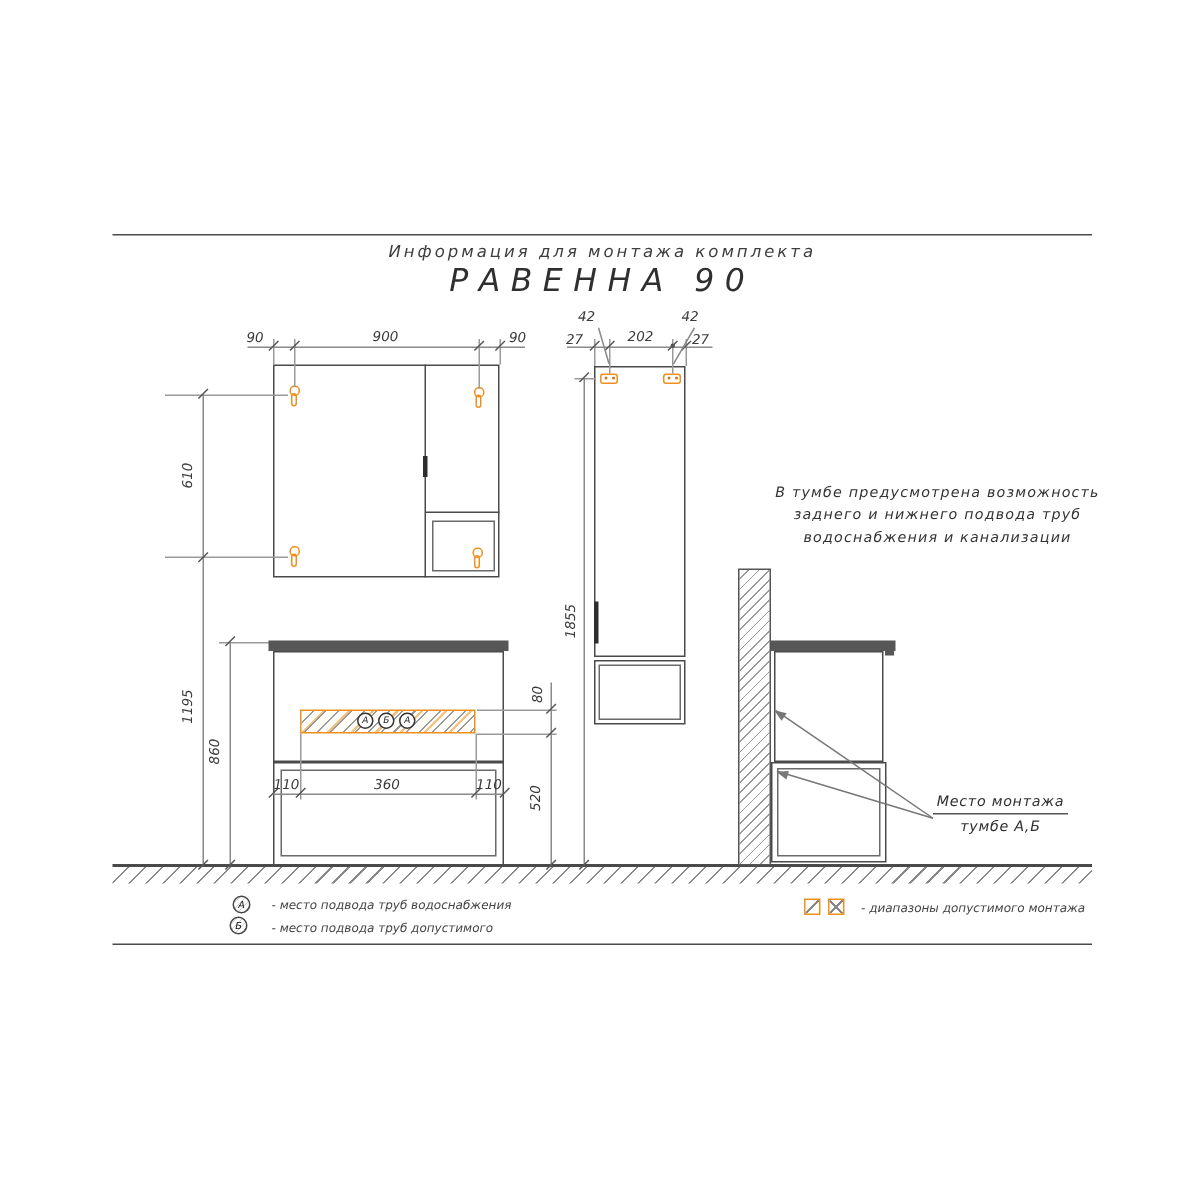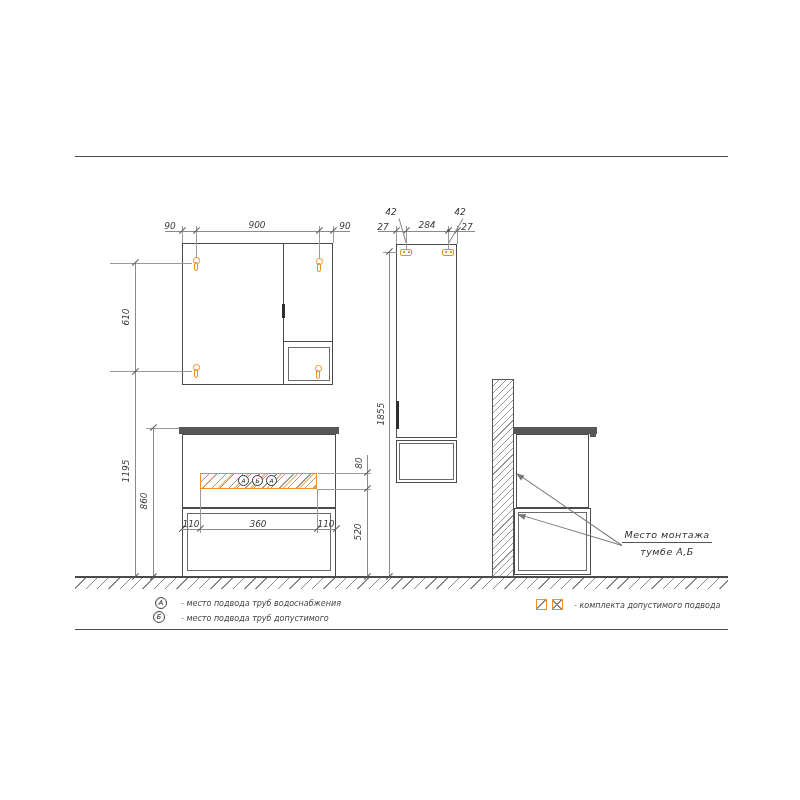--- a/index.html
+++ b/index.html
@@ -60,20 +60,22 @@
             linear-gradient(45deg,transparent 44%,#888 44%,#888 54%,transparent 54%);}
 </style>
 </head>
 <body>
 
 <div id="sheet">
 
   <div class="ln" style="left:75px;top:156px;width:653px;height:1px"></div>
   <div class="ln" style="left:75px;top:629px;width:653px;height:1px"></div>
 
+  <div id="subtitle">Информация для монтажа комплекта</div>
+  <div id="maintitle">РАВЕННА  90</div>
 
   <div class="ln" style="left:75px;top:576px;width:653px;height:2px"></div>
   <div id="floorhatch"></div>
 
   <div class="rect" style="left:182px;top:243px;width:151px;height:142px"></div>
   <div class="ln" style="left:283px;top:243px;width:1px;height:142px"></div>
   <div class="ln" style="left:284px;top:341px;width:49px;height:1px"></div>
   <div class="trect" style="left:288px;top:347px;width:42px;height:34px"></div>
   <div class="ln" style="left:281.5px;top:304px;width:3px;height:14px;background:#2e2e2e"></div>
   <div class="keyhole" style="left:191.5px;top:257px"></div>
@@ -148,21 +150,21 @@
   <div class="ext" style="left:457px;top:226px;width:1px;height:18px"></div>
   <div class="ext" style="left:406px;top:226px;width:1px;height:23px"></div>
   <div class="ext" style="left:448px;top:226px;width:1px;height:23px"></div>
   <div class="dimln" style="left:378px;top:231px;width:97px;height:1px"></div>
   <div class="tick" style="left:391.5px;top:230px"></div>
   <div class="tick" style="left:401.5px;top:230px"></div>
   <div class="tick" style="left:443.5px;top:230px"></div>
   <div class="tick" style="left:452.5px;top:230px"></div>
   <div class="dot" style="left:447px;top:229px"></div>
   <div class="lbl" style="left:374px;top:222px;width:18px">27</div>
-  <div class="lbl" style="left:408px;top:220px;width:38px">284</div>
+  <div class="lbl" style="left:408px;top:220px;width:38px">202</div>
   <div class="lbl" style="left:458px;top:222px;width:18px">27</div>
   <div class="lbl" style="left:383px;top:207px;width:16px">42</div>
   <div class="lbl" style="left:452px;top:207px;width:16px">42</div>
   <div class="ldr" style="left:399px;top:218px;width:25px;transform:rotate(73.7deg)"></div>
   <div class="ldr" style="left:463px;top:218px;width:28px;transform:rotate(120.2deg)"></div>
 
   <div class="ext" style="left:383px;top:252px;width:14px;height:1px"></div>
   <div class="dimln" style="left:389px;top:252px;width:1px;height:325px"></div>
   <div class="tick" style="left:384.5px;top:251px"></div>
   <div class="tick" style="left:384.5px;top:576px"></div>
@@ -175,24 +177,27 @@
   <div class="rect" style="left:514px;top:508px;width:77px;height:67px"></div>
   <div class="trect" style="left:518px;top:512px;width:69px;height:59px"></div>
 
   <div class="arr" style="left:622px;top:545px;width:127px;transform:rotate(214.44deg)"></div>
   <div class="arr" style="left:622px;top:545px;width:108px;transform:rotate(196.75deg)"></div>
   <div class="ln" style="left:622px;top:542px;width:90px;height:1px;background:#555"></div>
   <div class="callout-text" style="top:529px">Место монтажа</div>
   <div class="callout-text" style="top:546px">тумбе  А,Б</div>
 
   <div id="note">
+    <div>В тумбе предусмотрена возможность</div>
+    <div>заднего и нижнего подвода труб</div>
+    <div>водоснабжения и канализации</div>
   </div>
 
   <div class="lgc" style="left:155px;top:597px">А</div>
   <div class="lgtext" style="left:181px;top:599px">-  место подвода труб водоснабжения</div>
   <div class="lgc" style="left:153px;top:611px">Б</div>
   <div class="lgtext" style="left:181px;top:614px">-  место подвода труб допустимого</div>
 
   <div class="sq diag" style="left:536px;top:599px"></div>
   <div class="sq cross" style="left:552px;top:599px"></div>
-  <div class="lgtext" style="left:574px;top:601px">-  комплекта допустимого подвода</div>
+  <div class="lgtext" style="left:574px;top:601px">-  диапазоны допустимого монтажа</div>
 
 </div>
 
 </body></html>

